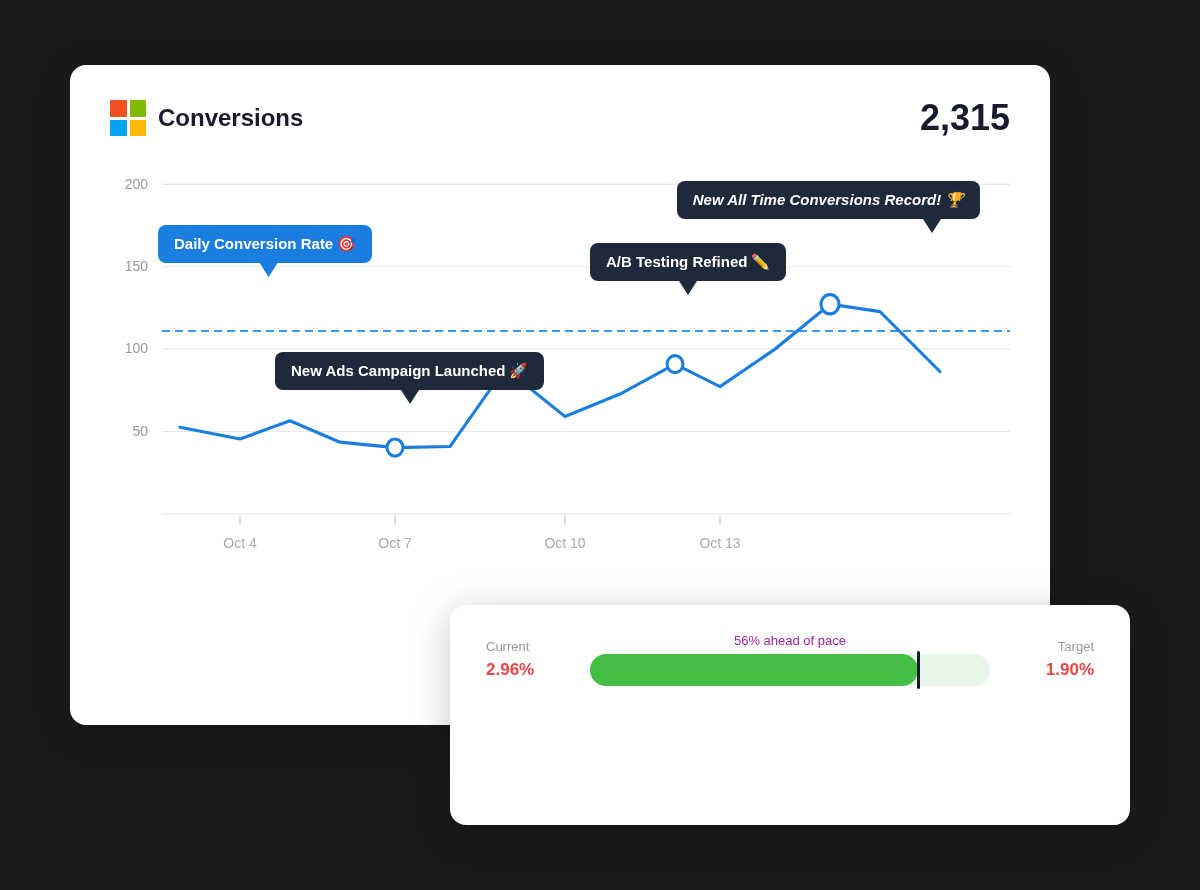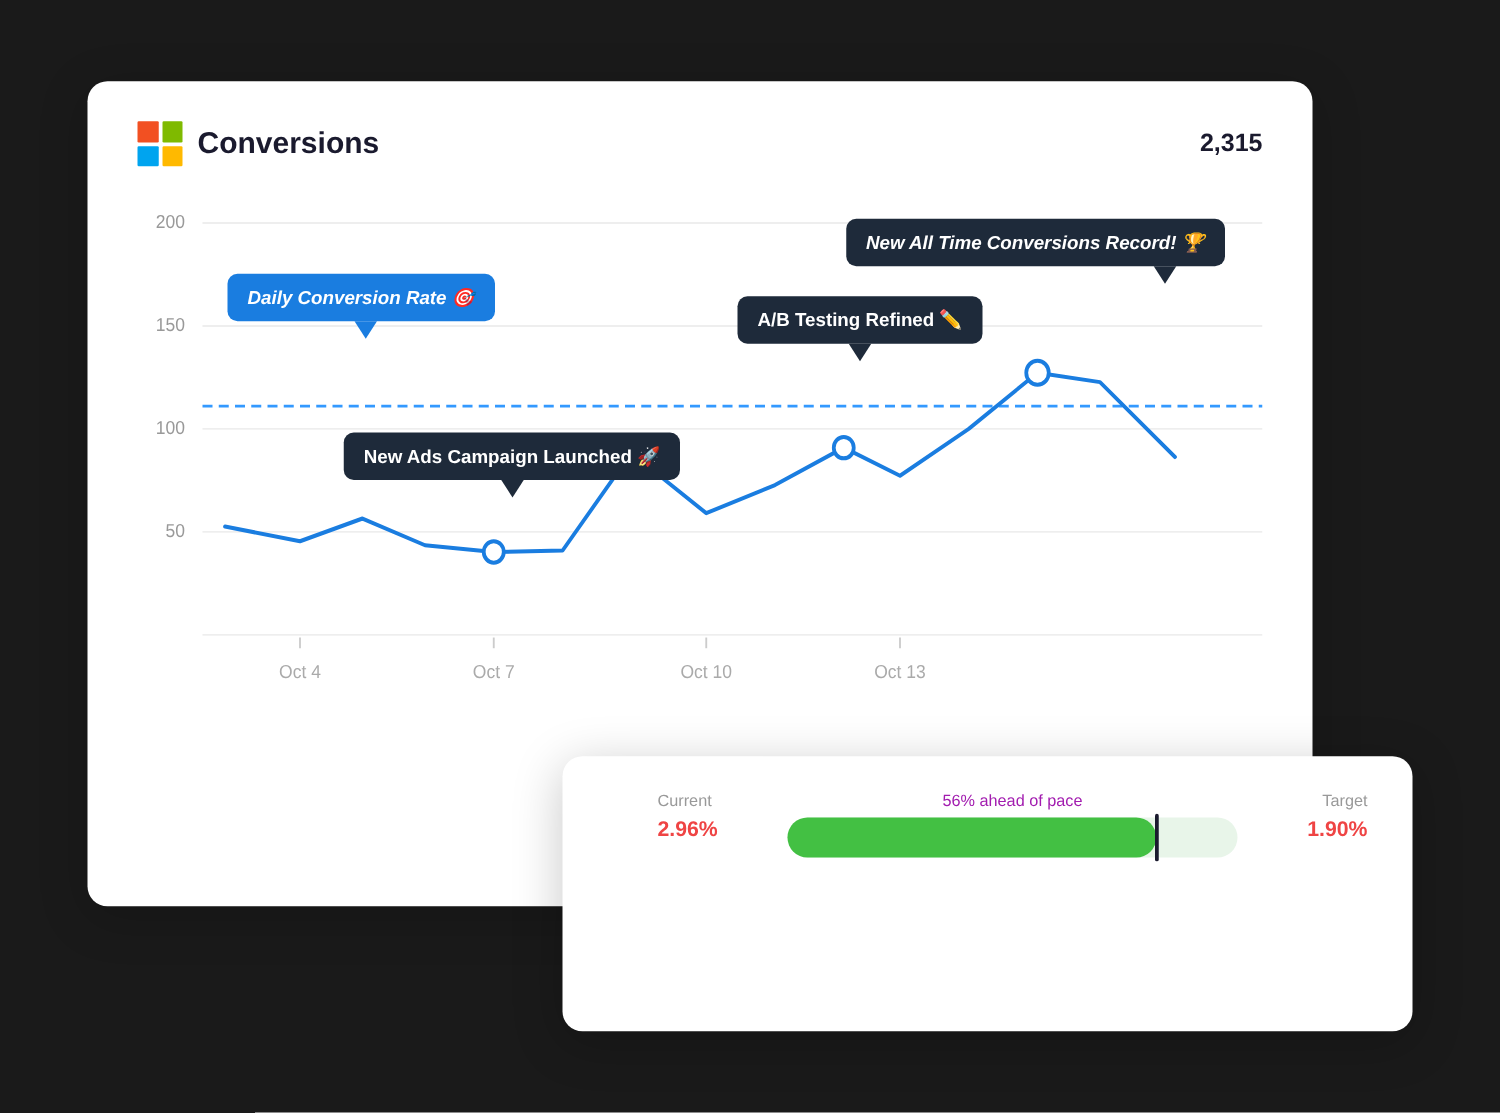--- a/index.html
+++ b/index.html
@@ -66,21 +66,21 @@
       display: flex;
       align-items: center;
       gap: 12px;
     }
     .card-title {
       font-size: 24px;
       font-weight: 600;
       color: #1a1a2e;
     }
     .card-value {
-      font-size: 20px;
+      font-size: 36px;
       font-weight: 700;
       color: #1a1a2e;
       text-align: center;
     }
     
     .chart-area {
       position: relative;
       width: 100%;
       height: 460px;
       margin-top: 8px;
@@ -145,23 +145,22 @@
       display: grid;
       grid-template-columns: 1fr 1fr;
       grid-template-rows: 1fr 1fr;
       gap: 2px;
       width: 28px;
       height: 28px;
       flex-shrink: 0;
     }
     .metrics-row {
       display: flex;
-      align-items: flex-start;
+      align-items: center;
       gap: 0;
-      margin-left: 40px;
     }
     .metric-label {
       font-size: 13px;
       color: #999;
       margin-bottom: 6px;
     }
     .metric-value {
       font-size: 17px;
       font-weight: 700;
       color: #ef4444;
@@ -251,21 +250,21 @@
         <line x1="455" y1="330" x2="455" y2="338" stroke="#ccc" stroke-width="1.5"></line>
         <line x1="610" y1="330" x2="610" y2="338" stroke="#ccc" stroke-width="1.5"></line>
 
         <text x="130" y="360" text-anchor="middle" fill="#aaa" font-size="14" font-family="sans-serif">Oct 4</text>
         <text x="285" y="360" text-anchor="middle" fill="#aaa" font-size="14" font-family="sans-serif">Oct 7</text>
         <text x="455" y="360" text-anchor="middle" fill="#aaa" font-size="14" font-family="sans-serif">Oct 10</text>
         <text x="610" y="360" text-anchor="middle" fill="#aaa" font-size="14" font-family="sans-serif">Oct 13</text>
       </svg>
 
       
-      <div class="annotation annotation-blue" style="top: 62px; left: 72px; font-style: italic;">
+      <div class="annotation annotation-blue" style="top: 62px; left: 48px;">
         <span>Daily Conversion Rate 🎯</span>
       </div>
 
       
       <div class="annotation annotation-dark" style="top: 148px; left: 165px; margin-top: 41px;">
         <span>New Ads Campaign Launched 🚀</span>
       </div>
 
       
       <div class="annotation annotation-dark" style="top: 80px; left: 480px;">

